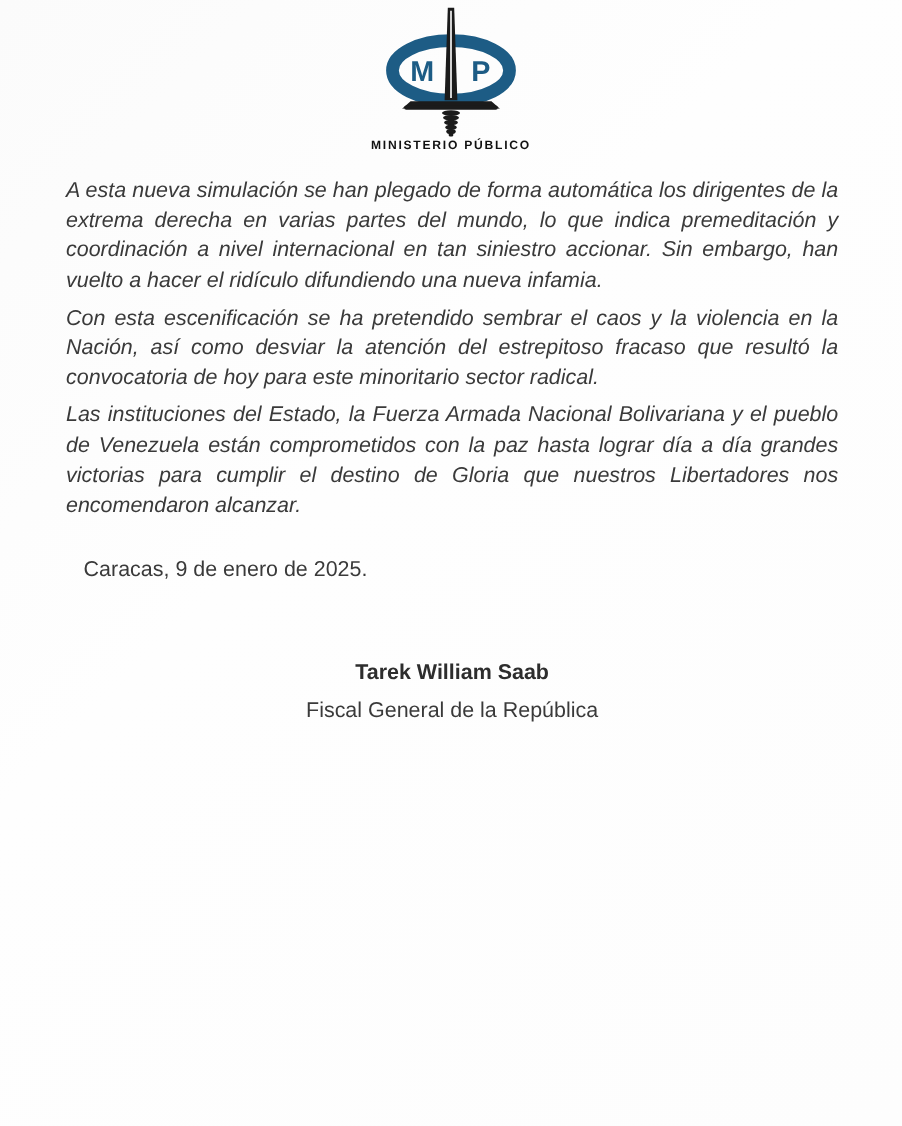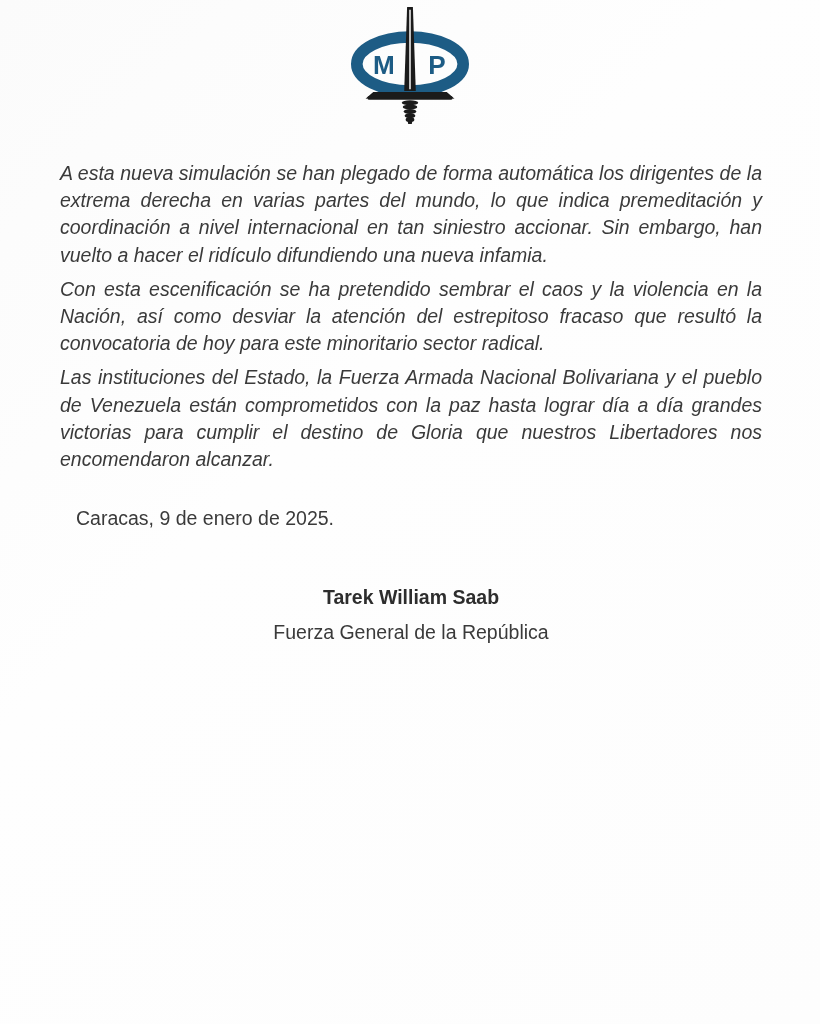--- a/index.html
+++ b/index.html
@@ -54,21 +54,21 @@
     text-justify: inter-word;
     font-style: italic;
   }
   .dateline {
     margin: 32px 0 0 16px;
     font-size: 19.5px;
     line-height: 27px;
     text-align: left;
   }
   .signature {
-    margin-top: 52px;
+    margin-top: 66px;
     text-align: center;
   }
   .signature .sig-name {
     font-size: 19.5px;
     font-weight: bold;
     color: #2d2d2d;
     line-height: 27px;
   }
   .signature .sig-title {
     margin-top: 8px;
@@ -98,28 +98,29 @@
 
       <g fill="#1b1b1b">
         <ellipse cx="90" cy="100" rx="8.5" ry="2.6"></ellipse>
         <ellipse cx="90" cy="104.5" rx="7.5" ry="2.6"></ellipse>
         <ellipse cx="90" cy="109" rx="6.5" ry="2.6"></ellipse>
         <ellipse cx="90" cy="113.5" rx="5.5" ry="2.6"></ellipse>
         <ellipse cx="90" cy="117.5" rx="4.5" ry="2.4"></ellipse>
         <circle cx="90" cy="120.5" r="2.2"></circle>
       </g>
     </svg>
+    <div class="logo-label">MINISTERIO PÚBLICO</div>
   </div>
 
   <div class="content">
     <p class="para">A esta nueva simulación se han plegado de forma automática los dirigentes de la extrema derecha en varias partes del mundo, lo que indica premeditación y coordinación a nivel internacional en tan siniestro accionar. Sin embargo, han vuelto a hacer el ridículo difundiendo una nueva infamia.</p>
     <p class="para">Con esta escenificación se ha pretendido sembrar el caos y la violencia en la Nación, así como desviar la atención del estrepitoso fracaso que resultó la convocatoria de hoy para este minoritario sector radical.</p>
     <p class="para">Las instituciones del Estado, la Fuerza Armada Nacional Bolivariana y el pueblo de Venezuela están comprometidos con la paz hasta lograr día a día grandes victorias para cumplir el destino de Gloria que nuestros Libertadores nos encomendaron alcanzar.</p>
 
     <p class="dateline">Caracas, 9 de enero de 2025.</p>
 
     <div class="signature">
       <div class="sig-name">Tarek William Saab</div>
-      <div class="sig-title">Fuerza General de la República</div>
+      <div class="sig-title">Fiscal General de la República</div>
     </div>
   </div>
 
 </div>
 
 </body></html>

